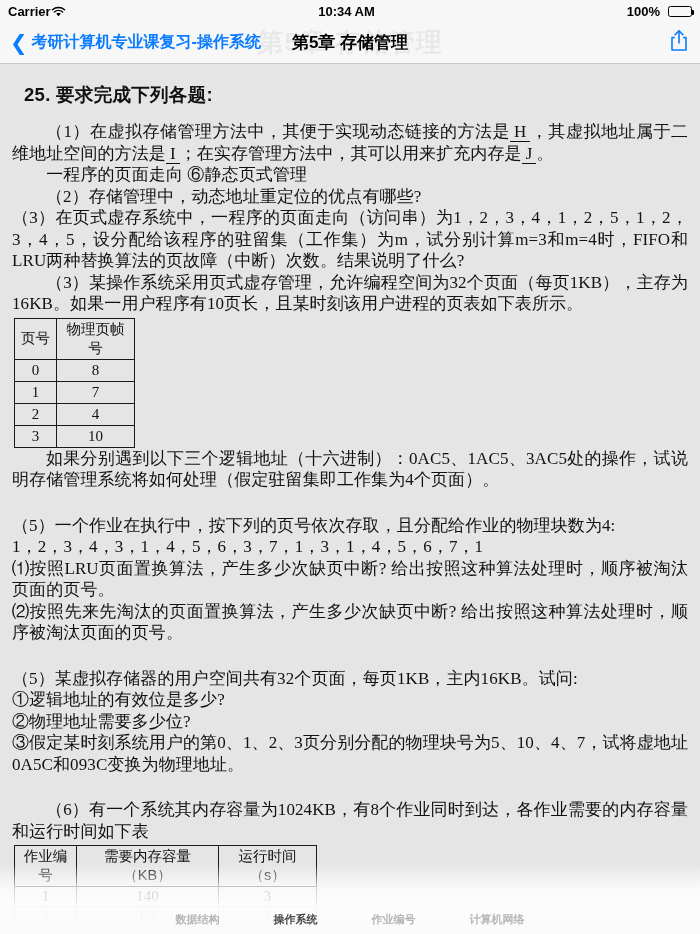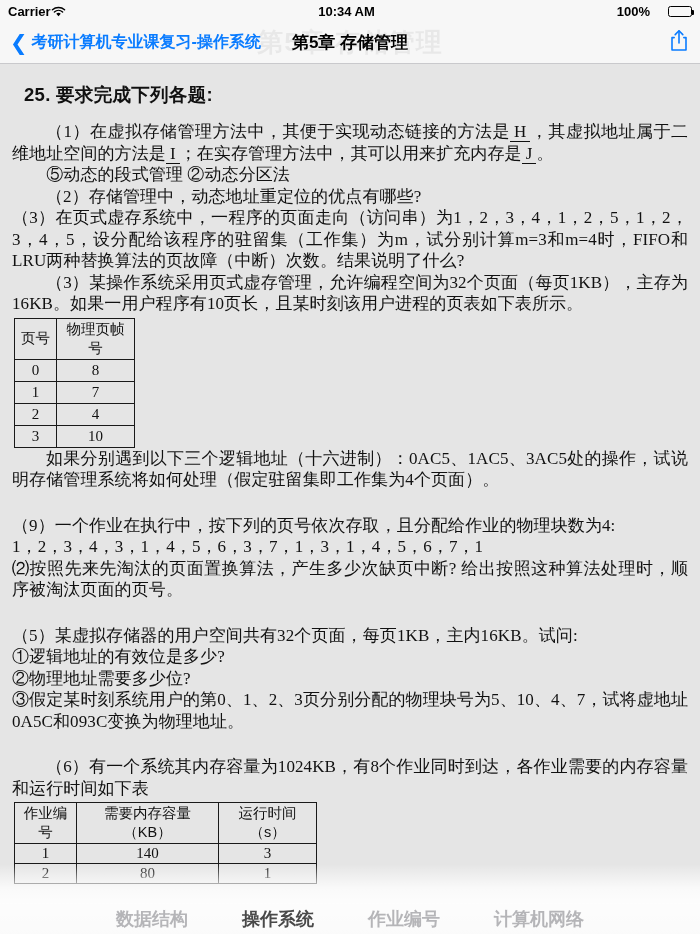--- a/index.html
+++ b/index.html
@@ -23,21 +23,21 @@
     color: #000;
     position: relative;
   }
   #carrier-group { display: flex; align-items: center; }
   .wifi-ico { display:inline-block; width: 15px; height: 12px; position: relative; top: 1px; }
   #status-time {
     position: absolute; left: 0; right: 16px; text-align: center;
     font-size: 13px; font-weight: 600; pointer-events: none; padding-left: 9px;
   }
   #battery-group {
-    margin-left: auto; display: flex; align-items: center; gap: 18px;
+    margin-left: auto; display: flex; align-items: center; gap: 8px;
     position: relative; z-index: 2;
   }
   .batt-shell {
     width: 24px; height: 11px; border: 1.2px solid #000;
     border-radius: 2.5px; padding: 1px; position: relative;
   }
   .batt-fill { background: #000; height: 100%; width: 100%; border-radius: 1px; }
   .batt-nub {
     position: absolute; right: -3px; top: 3px;
     width: 2px; height: 5px; background: #000; border-radius: 0 1px 1px 0;
@@ -124,21 +124,21 @@
     background: linear-gradient(to bottom, rgba(255,255,255,0) 0%, rgba(255,255,255,0.78) 34%, rgba(255,255,255,0.93) 60%, rgba(250,250,250,0.97) 100%);
     pointer-events: none; z-index: 5;
   }
 
   
   #tab-bar {
     position: absolute; left: 0; right: 0; bottom: 0; height: 30px;
     display: flex; align-items: center; justify-content: center;
     gap: 54px;
     font-family: "Liberation Sans", sans-serif;
-    font-size: 18px; font-weight: 700;
+    font-size: 11px; font-weight: 700;
     z-index: 6;
     background: rgba(252,252,252,0.55);
   }
   .tab-item { color: #8b8b90; cursor: pointer; opacity: 0.62; }
   .tab-item.active { color: #404040; opacity: 0.95; }
 </style>
 </head>
 <body>
 
 <div id="status-bar">
@@ -179,21 +179,21 @@
     </span>
   </div>
 </div>
 
 <div id="doc">
 
   <div id="doc-title">25. 要求完成下列各题:</div>
 
   <p class="para indent"><span>（1）在虚拟存储管理方法中，其便于实现动态链接的方法是</span><span class="u">H</span><span>，其虚拟地址属于二维地址空间的方法是</span><span class="u">I</span><span>；在实存管理方法中，其可以用来扩充内存是</span><span class="u">J</span><span>。</span></p>
 
-  <p class="para">　　⑤动态的段式管理 ②动态分区法</p>
+  <p class="para">　　一程序的页面走向 ⑥静态页式管理</p>
 
   <p class="para indent">（2）存储管理中，动态地址重定位的优点有哪些?</p>
 
   <p class="para">（3）在页式虚存系统中，一程序的页面走向（访问串）为1，2，3，4，1，2，5，1，2，3，4，5，设分配给该程序的驻留集（工作集）为m，试分别计算m=3和m=4时，FIFO和LRU两种替换算法的页故障（中断）次数。结果说明了什么?</p>
 
   <p class="para indent">（3）某操作系统采用页式虚存管理，允许编程空间为32个页面（每页1KB），主存为16KB。如果一用户程序有10页长，且某时刻该用户进程的页表如下表所示。</p>
 
   <table class="doc-table" id="page-table">
     <thead>
       <tr>
@@ -218,22 +218,23 @@
         <td>3</td>
         <td>10</td>
       </tr>
     </tbody>
   </table>
 
   <p class="para indent">如果分别遇到以下三个逻辑地址（十六进制）：0AC5、1AC5、3AC5处的操作，试说明存储管理系统将如何处理（假定驻留集即工作集为4个页面）。</p>
 
   <div class="gap-lg"></div>
 
-  <p class="para">（9）一个作业在执行中，按下列的页号依次存取，且分配给作业的物理块数为4:</p>
+  <p class="para">（5）一个作业在执行中，按下列的页号依次存取，且分配给作业的物理块数为4:</p>
   <p class="para">1，2，3，4，3，1，4，5，6，3，7，1，3，1，4，5，6，7，1</p>
+  <p class="para">⑴按照LRU页面置换算法，产生多少次缺页中断? 给出按照这种算法处理时，顺序被淘汰页面的页号。</p>
   <p class="para">⑵按照先来先淘汰的页面置换算法，产生多少次缺页中断? 给出按照这种算法处理时，顺序被淘汰页面的页号。</p>
 
   <div class="gap-lg"></div>
 
   <p class="para">（5）某虚拟存储器的用户空间共有32个页面，每页1KB，主内16KB。试问:</p>
   <p class="para">①逻辑地址的有效位是多少?</p>
   <p class="para">②物理地址需要多少位?</p>
   <p class="para">③假定某时刻系统用户的第0、1、2、3页分别分配的物理块号为5、10、4、7，试将虚地址0A5C和093C变换为物理地址。</p>
 
   <div class="gap-lg"></div>

